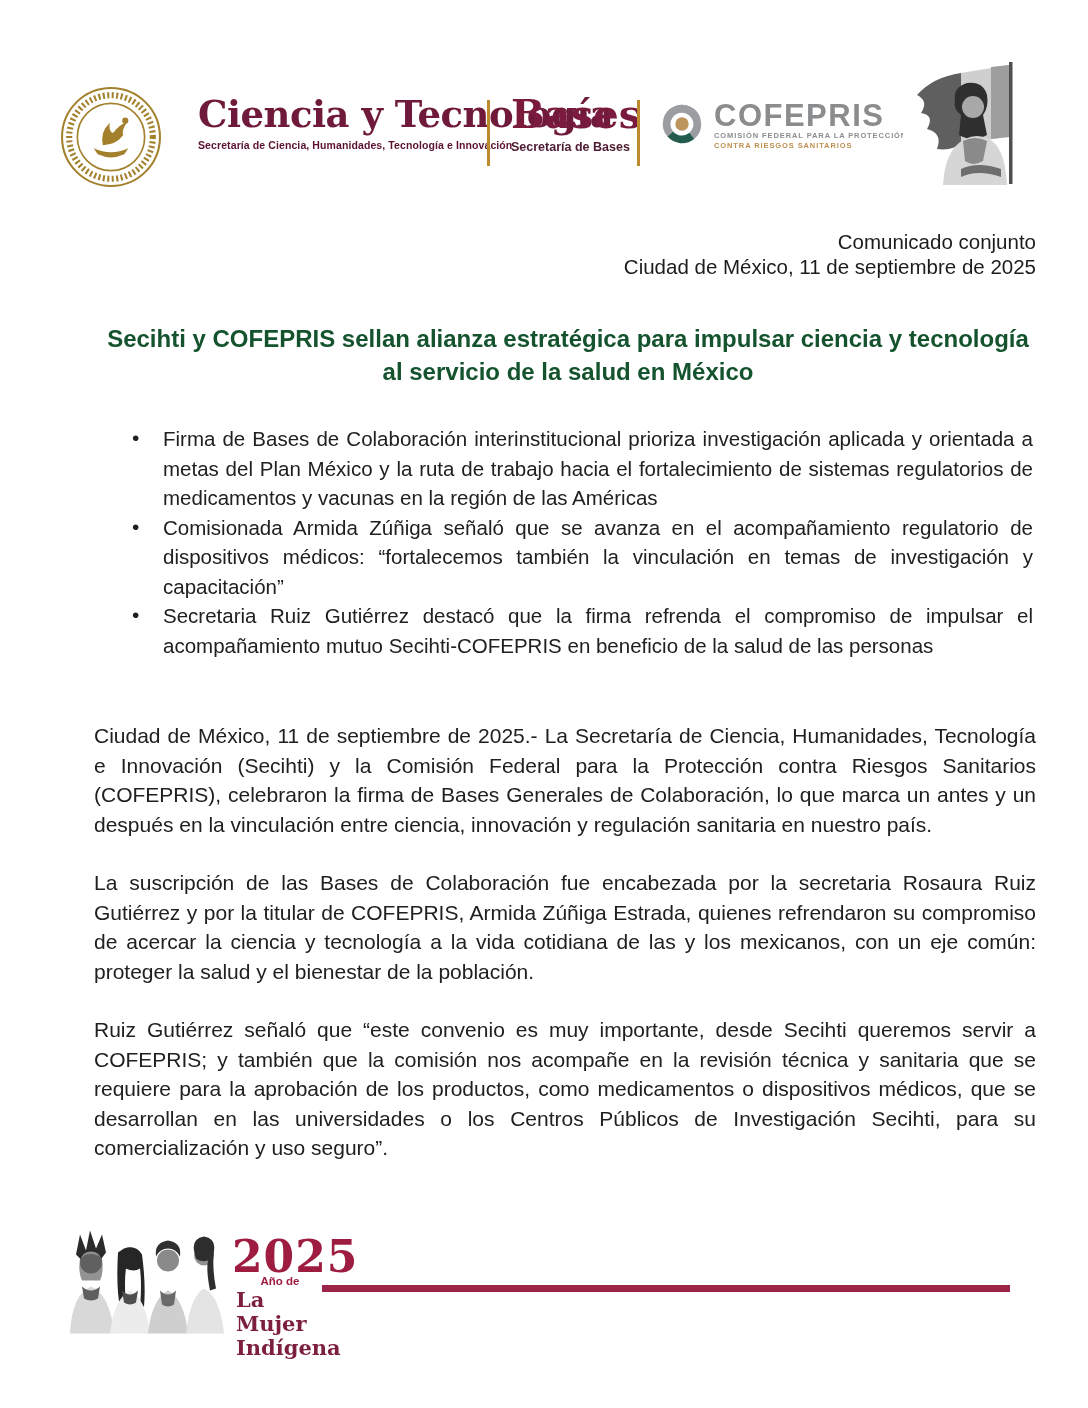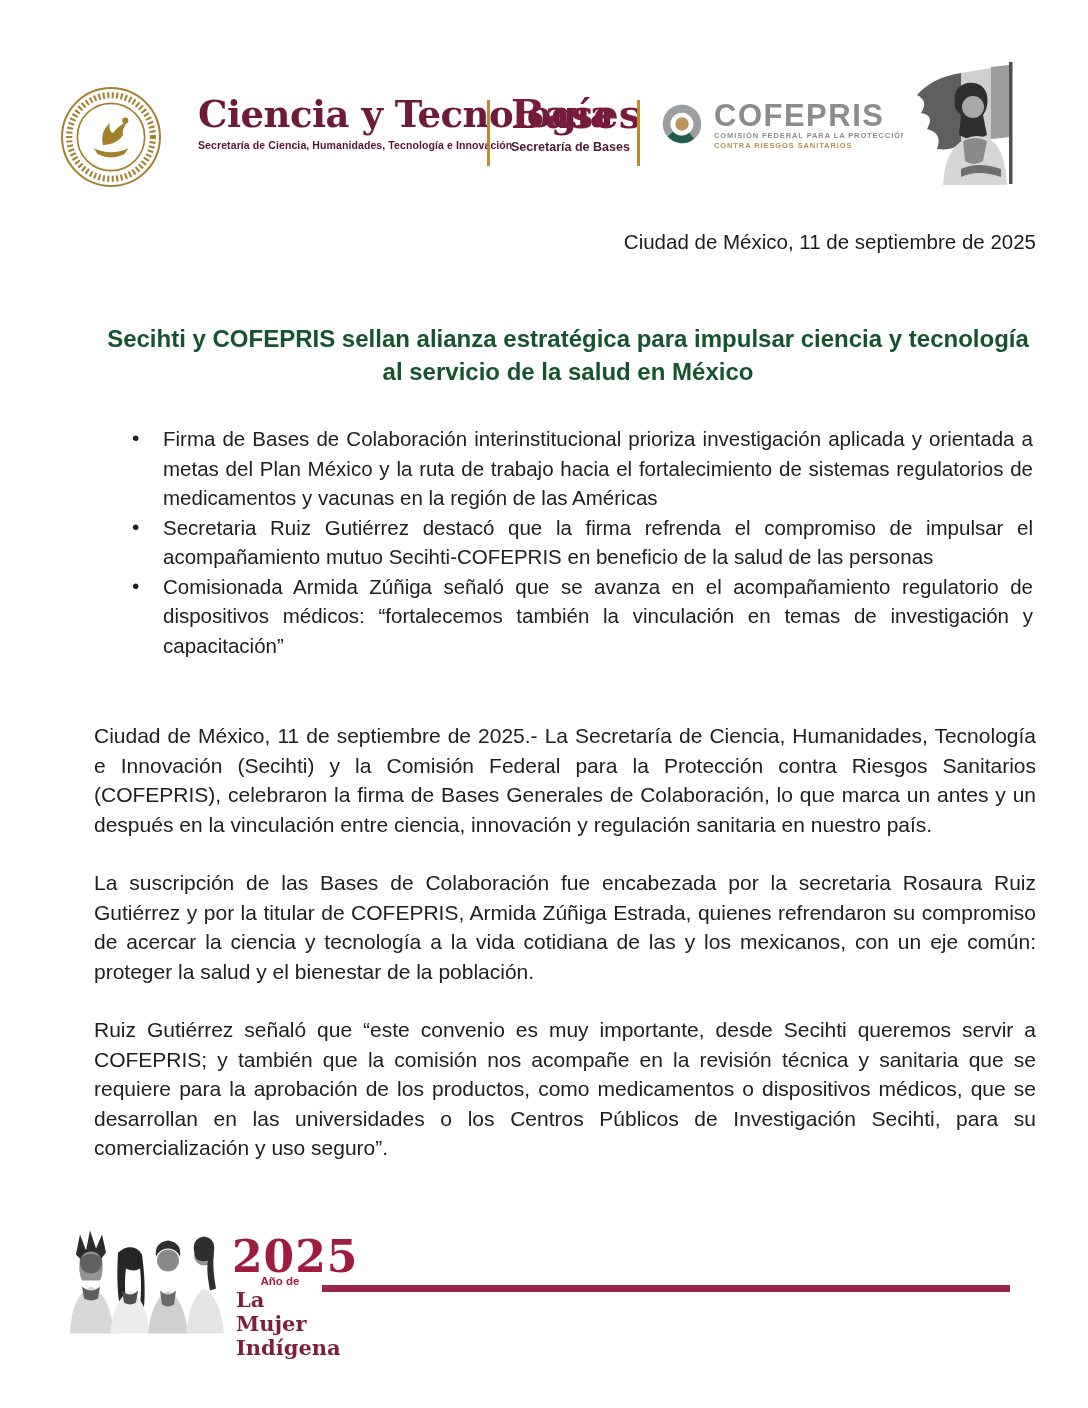--- a/index.html
+++ b/index.html
@@ -109,29 +109,30 @@
         <path d="M52 44 Q50 30 64 26 Q80 24 84 38 Q86 50 80 58 L84 78 Q70 86 56 78 L58 58 Q50 52 52 44 Z" fill="#2f2f2f"></path>
         <circle cx="70" cy="50" r="11" fill="#a8a8a8"></circle>
         <path d="M40 128 Q42 92 62 82 Q74 76 86 82 Q102 90 104 128 Z" fill="#d6d6d6"></path>
         <path d="M60 84 Q72 78 84 84 L80 104 Q70 110 62 104 Z" fill="#8a8a8a"></path>
         <path d="M58 112 Q75 104 98 112 L98 120 Q75 112 58 120 Z" fill="#6e6e6e"></path>
       </svg>
     </div>
   </div>
 
   <div class="meta">
+    <div>Comunicado conjunto</div>
     <div>Ciudad de México, 11 de septiembre de 2025</div>
   </div>
 
   <div class="doc-title">Secihti y COFEPRIS sellan alianza estratégica para impulsar ciencia y tecnología al servicio de la salud en México</div>
 
   <ul class="bullets">
     <li>Firma de Bases de Colaboración interinstitucional prioriza investigación aplicada y orientada a metas del Plan México y la ruta de trabajo hacia el fortalecimiento de sistemas regulatorios de medicamentos y vacunas en la región de las Américas</li>
+    <li>Comisionada Armida Zúñiga señaló que se avanza en el acompañamiento regulatorio de dispositivos médicos: “fortalecemos también la vinculación en temas de investigación y capacitación”</li>
     <li>Secretaria Ruiz Gutiérrez destacó que la firma refrenda el compromiso de impulsar el acompañamiento mutuo Secihti-COFEPRIS en beneficio de la salud de las personas</li>
-    <li>Comisionada Armida Zúñiga señaló que se avanza en el acompañamiento regulatorio de dispositivos médicos: “fortalecemos también la vinculación en temas de investigación y capacitación”</li>
   </ul>
 
   <div class="content">
     <p>Ciudad de México, 11 de septiembre de 2025.- La Secretaría de Ciencia, Humanidades, Tecnología e Innovación (Secihti) y la Comisión Federal para la Protección contra Riesgos Sanitarios (COFEPRIS), celebraron la firma de Bases Generales de Colaboración, lo que marca un antes y un después en la vinculación entre ciencia, innovación y regulación sanitaria en nuestro país.</p>
     <p>La suscripción de las Bases de Colaboración fue encabezada por la secretaria Rosaura Ruiz Gutiérrez y por la titular de COFEPRIS, Armida Zúñiga Estrada, quienes refrendaron su compromiso de acercar la ciencia y tecnología a la vida cotidiana de las y los mexicanos, con un eje común: proteger la salud y el bienestar de la población.</p>
     <p>Ruiz Gutiérrez señaló que “este convenio es muy importante, desde Secihti queremos servir a COFEPRIS; y también que la comisión nos acompañe en la revisión técnica y sanitaria que se requiere para la aprobación de los productos, como medicamentos o dispositivos médicos, que se desarrollan en las universidades o los Centros Públicos de Investigación Secihti, para su comercialización y uso seguro”.</p>
   </div>
 
   <div class="women">
     <svg width="172" height="110" viewBox="0 0 172 105">

